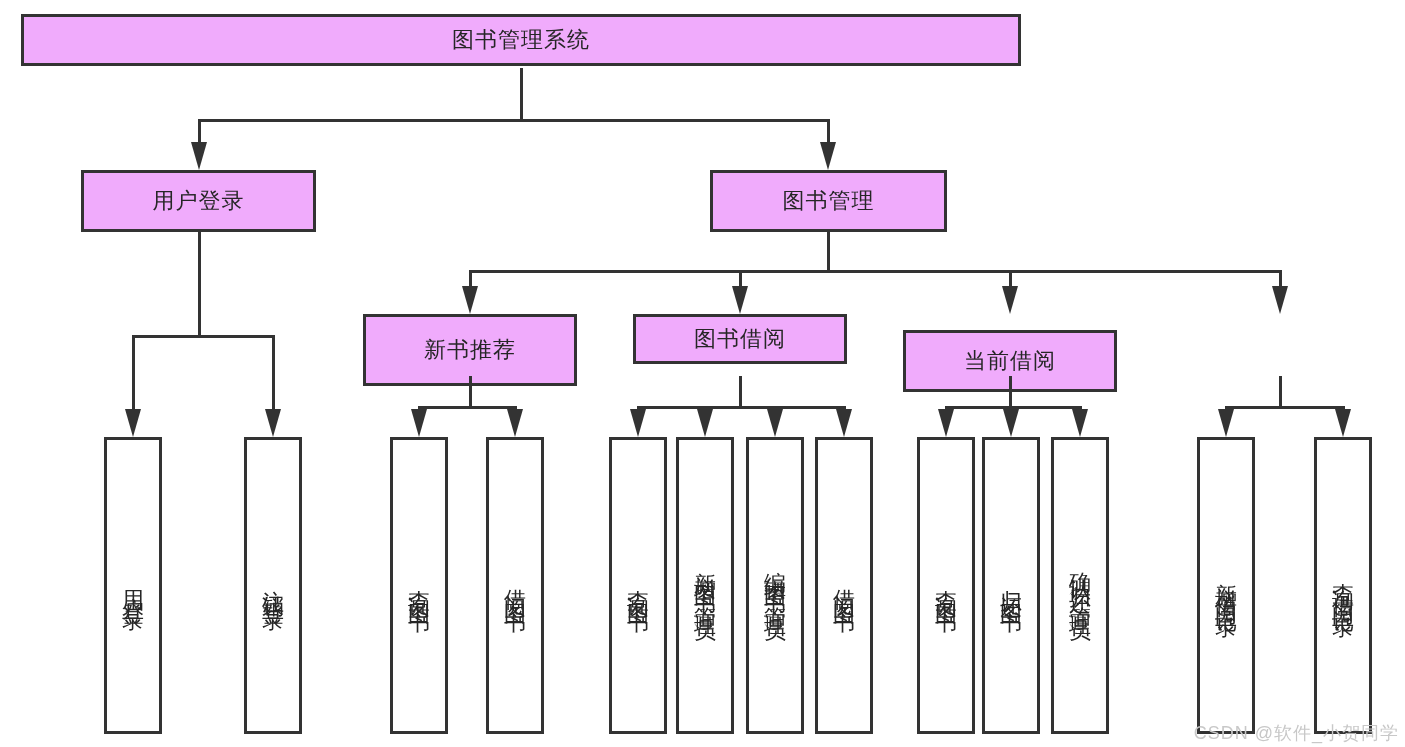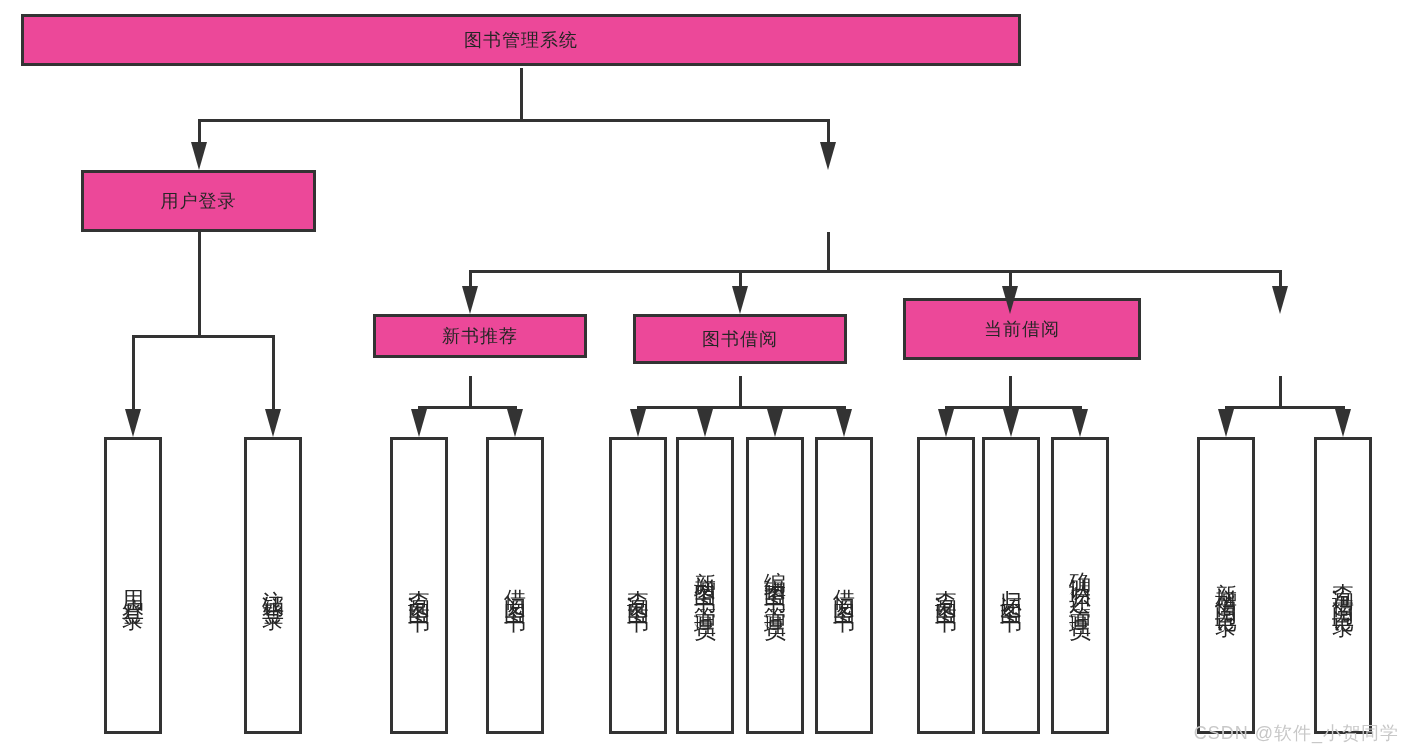--- a/index.html
+++ b/index.html
@@ -8,23 +8,23 @@
     --wm:#c8c8c8;
     --bg:#ffffff;
   }
   html,body{margin:0;padding:0;background:var(--bg);}
   #stage{
     position:relative;width:1405px;height:747px;background:var(--bg);
     overflow:hidden;font-family:"Liberation Sans","DejaVu Sans",sans-serif;
     color:var(--text);
   }
   .box{
-    position:absolute;border:3px solid var(--line);background:#ec4899;
+    position:absolute;border:3px solid var(--line);background:#f0abfc;
     display:flex;align-items:center;justify-content:center;
-    font-size:18px;letter-spacing:1px;box-sizing:border-box;
+    font-size:22px;letter-spacing:1px;box-sizing:border-box;
   }
   .leaf{
     position:absolute;border:3px solid var(--line);background:#fff;
     display:flex;align-items:center;justify-content:center;
     box-sizing:border-box;top:437px;height:297px;width:58px;
   }
   .leaf span{
     writing-mode:vertical-rl;text-orientation:upright;
     font-size:22px;letter-spacing:7px;line-height:1;white-space:nowrap;
   }
@@ -45,28 +45,31 @@
 
 <div id="stage">
 
   <div class="box" style="left:21px;top:14px;width:1000px;height:52px">
     <span>图书管理系统</span>
   </div>
 
   <div class="box" style="left:81px;top:170px;width:235px;height:62px">
     <span>用户登录</span>
   </div>
+  <div class="box" style="left:710px;top:170px;width:237px;height:62px">
+    <span>图书管理</span>
+  </div>
 
-  <div class="box" style="left:373px;top:314px;width:214px;height:44px">
+  <div class="box" style="left:363px;top:314px;width:214px;height:72px">
     <span>新书推荐</span>
   </div>
   <div class="box" style="left:633px;top:314px;width:214px;height:50px">
     <span>图书借阅</span>
   </div>
-  <div class="box" style="left:903px;top:298px;width:238px;height:62px">
+  <div class="box" style="left:903px;top:330px;width:214px;height:62px">
     <span>当前借阅</span>
   </div>
 
   <div class="leaf" style="left:104px">
     <span>用户登录</span>
   </div>
   <div class="leaf" style="left:244px">
     <span>注销登录</span>
   </div>
   <div class="leaf" style="left:390px">

